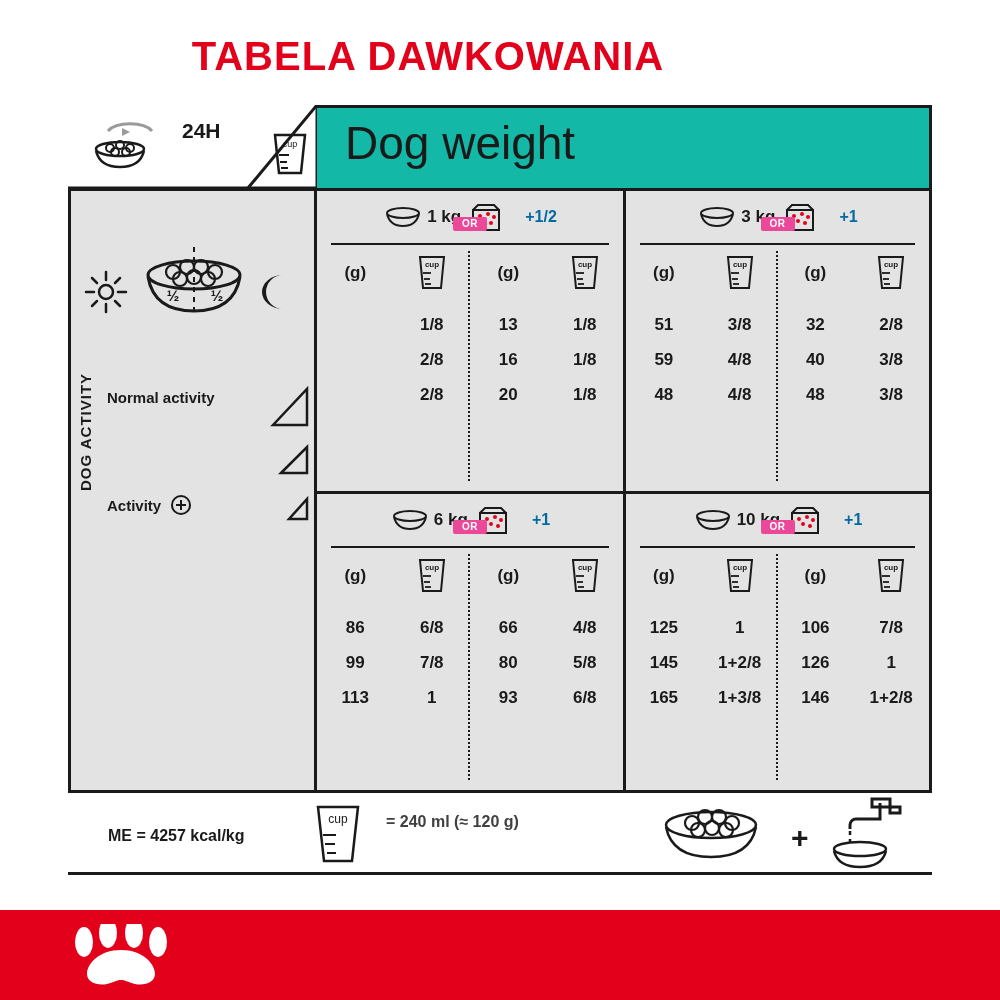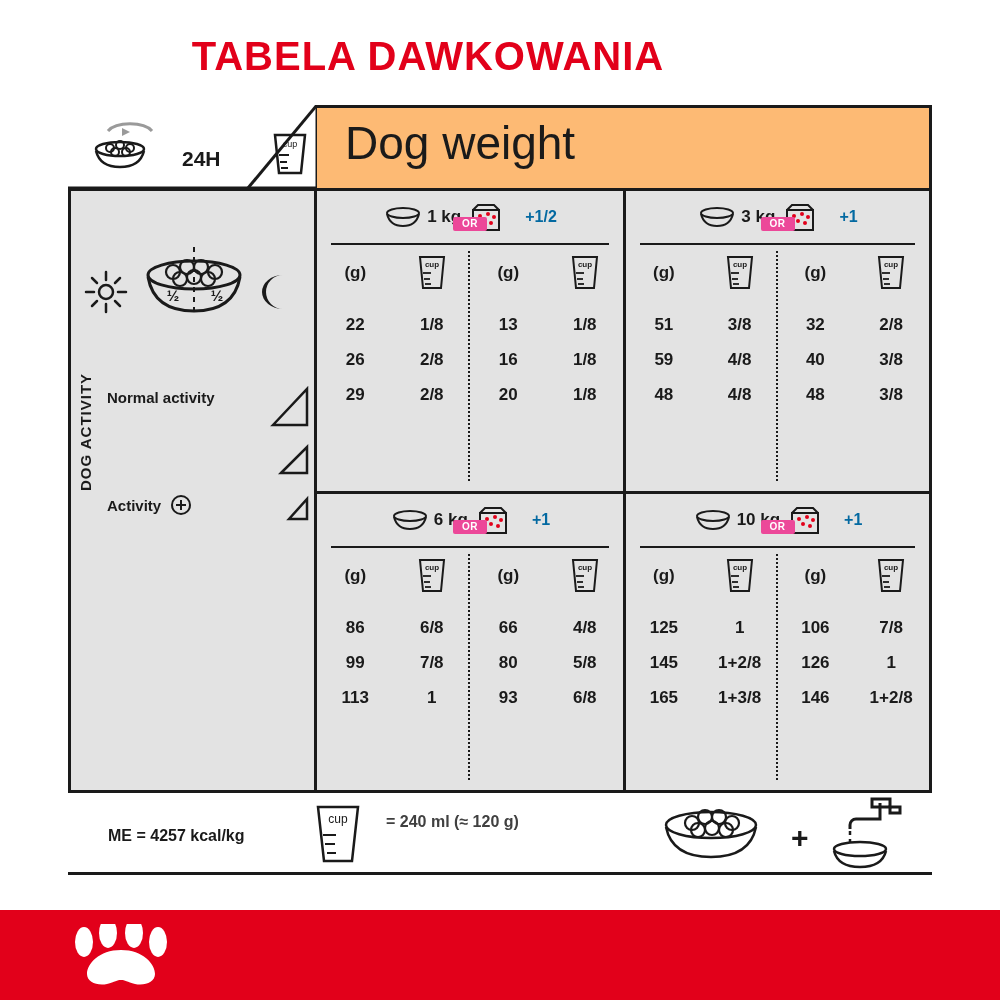--- a/index.html
+++ b/index.html
@@ -30,34 +30,34 @@
     width:864px; height:770px;
   }
 
   
   .hdr-left {
     position:absolute; left:0; top:0; width:249px; height:83px;
     background:#ffffff;
   }
   .hdr-right {
     position:absolute; left:249px; top:0; width:615px; height:83px;
-    background:#fdba74;
+    background:#14b8a6;
     border-top:3px solid #1a1a1a;
     border-right:3px solid #1a1a1a;
   }
   .hdr-right .dogweight {
     position:absolute; left:28px; top:8px;
     font-size:46px; color:#1a1a1a; font-weight:400;
   }
   .diag {
     position:absolute; left:0; top:0; width:249px; height:83px;
   }
   .bowl24 {
     position:absolute; left:10px; top:14px;
-    display:flex; align-items:flex-end; gap:8px;
+    display:flex; align-items:flex-start; gap:8px;
   }
   .lbl24 { font-size:21px; font-weight:bold; color:#1a1a1a; }
 
   .cup-hdr {
     position:absolute; left:200px; top:24px;
   }
 
   
   .body-area {
     position:absolute; left:0; top:83px; width:864px; height:605px;
@@ -288,25 +288,20 @@
               <circle cx="26" cy="21" r="2" fill="#e2001a"></circle>
             </svg>
             <span class="plus-label">+1/2</span>
           </div>
           <div class="or-pill">OR</div>
           <div class="sep"></div>
         </div>
         <div class="cols">
           <div class="col">
             <div class="unit">(g)</div>
-            <div class="vals">
-              <div class="val">22</div>
-              <div class="val">26</div>
-              <div class="val">29</div>
-            </div>
           </div>
           <div class="col dot">
             <div class="unit">
               <svg width="34" height="40" viewBox="0 0 34 40">
                 <path d="M5 4 h24 l-3 31 h-18 z" fill="none" stroke="#1a1a1a" stroke-width="2"></path>
                 <text x="17" y="14" font-size="8" text-anchor="middle" fill="#1a1a1a" font-family="Liberation Sans, sans-serif">cup</text>
                 <line x1="8" y1="20" x2="16" y2="20" stroke="#1a1a1a" stroke-width="1.8"></line>
                 <line x1="9" y1="26" x2="15" y2="26" stroke="#1a1a1a" stroke-width="1.8"></line>
                 <line x1="10" y1="31" x2="16" y2="31" stroke="#1a1a1a" stroke-width="1.8"></line>
               </svg>

